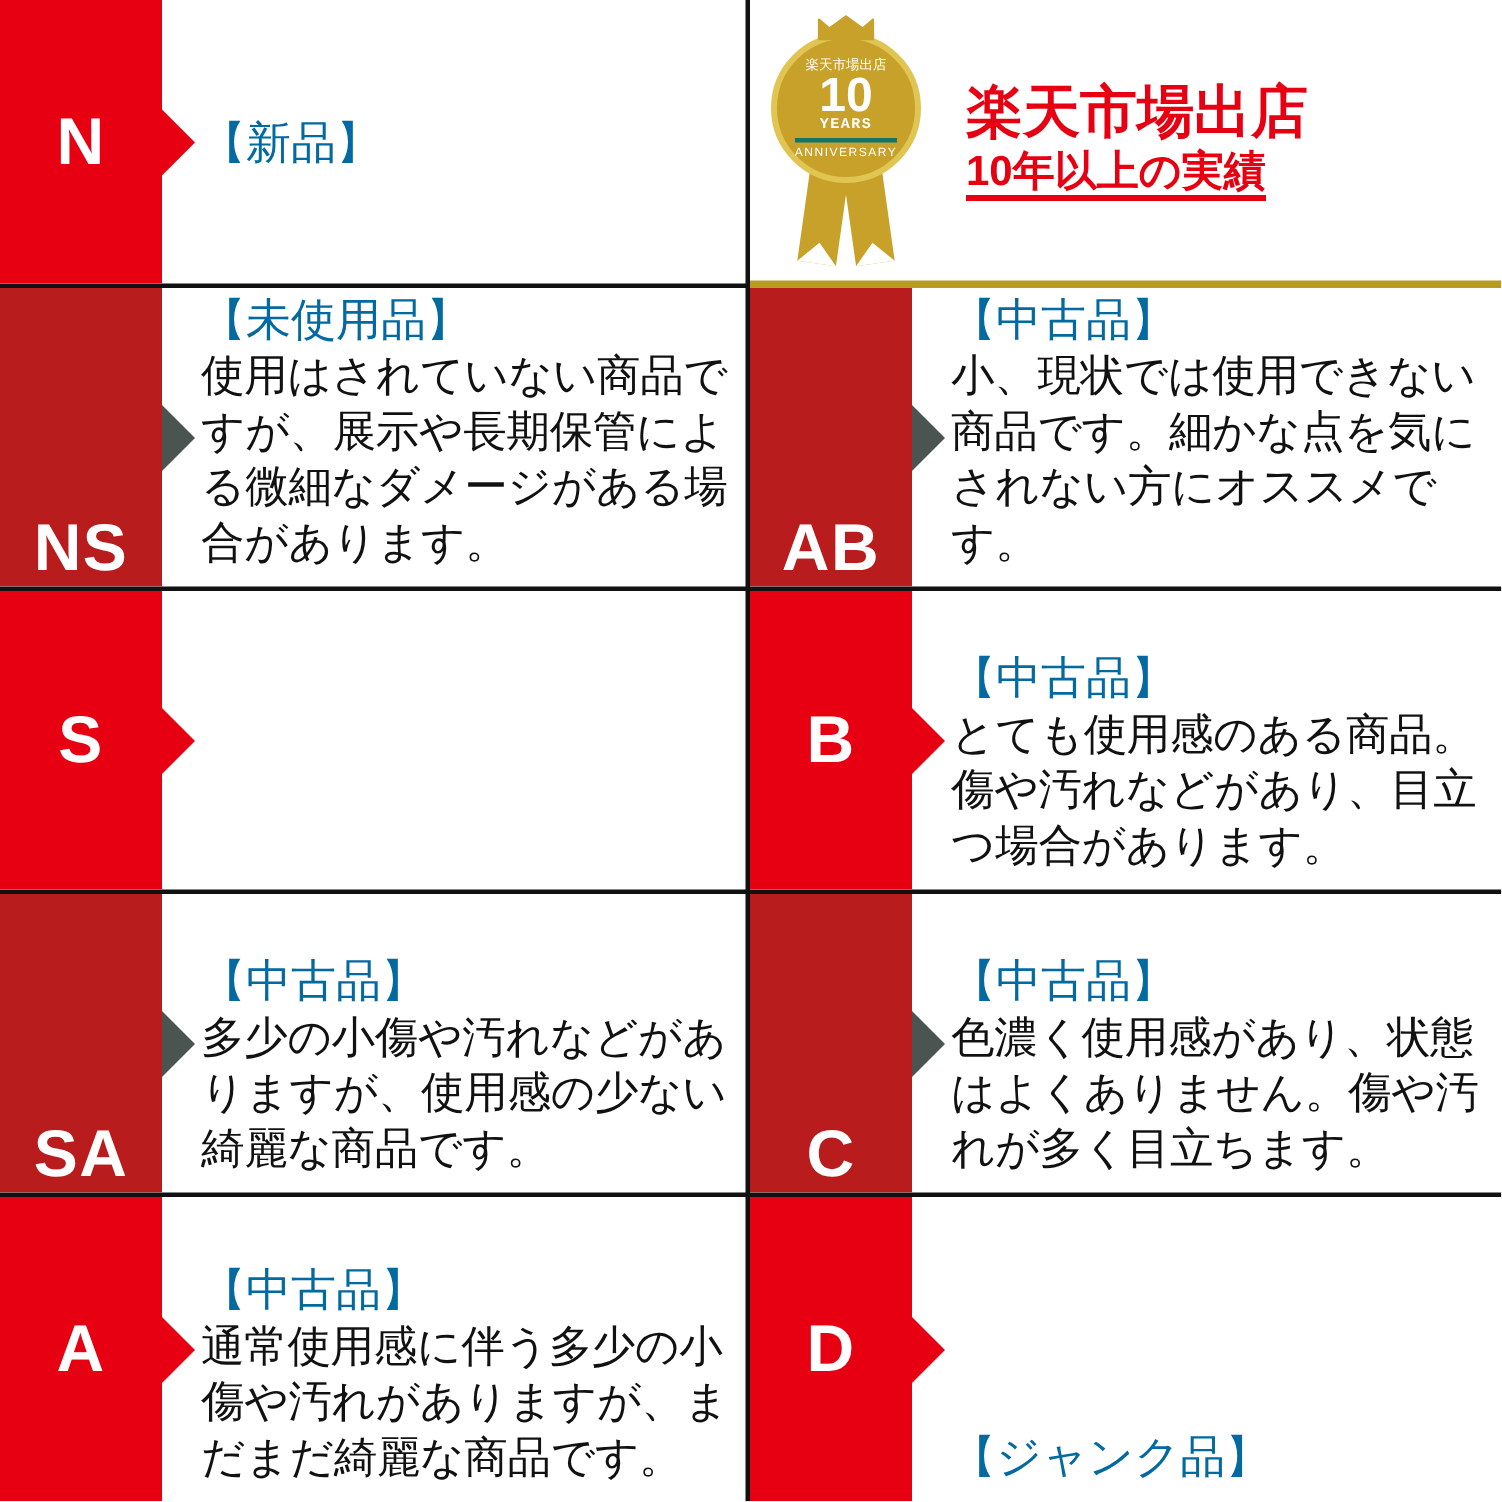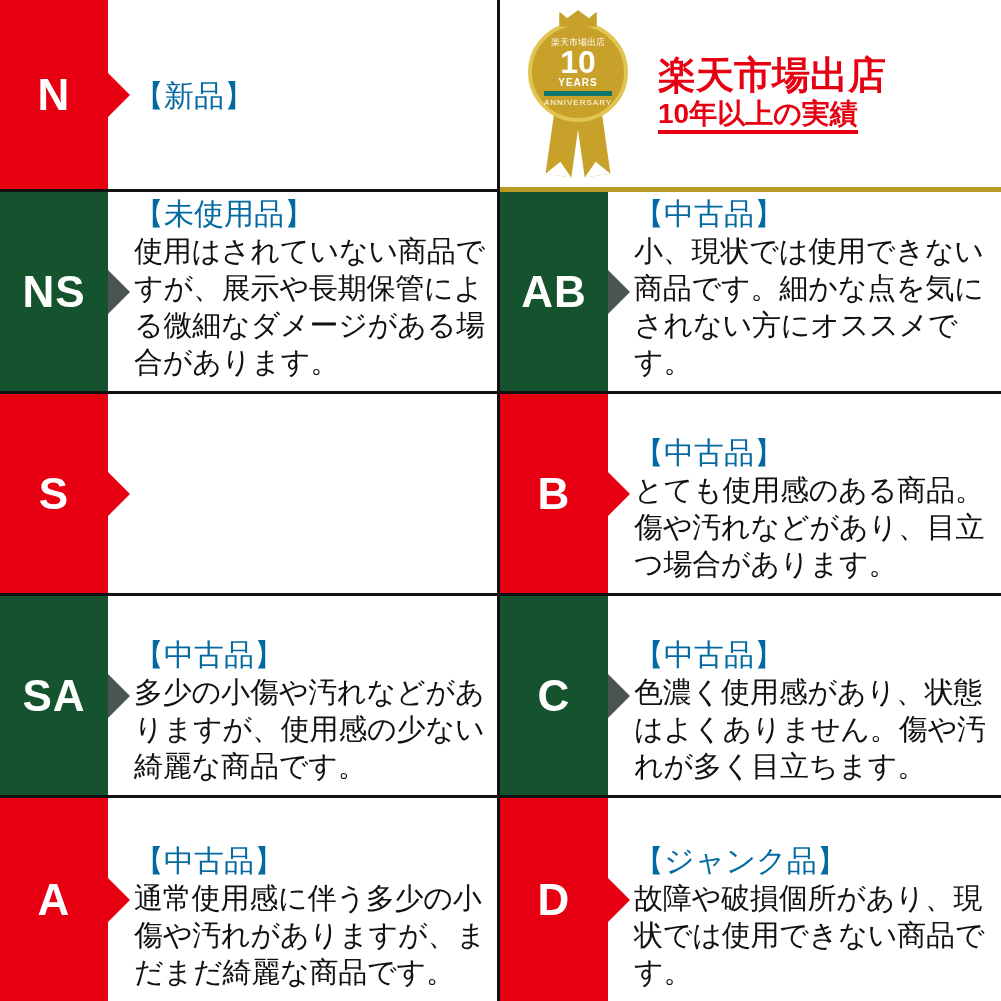--- a/index.html
+++ b/index.html
@@ -52,21 +52,21 @@
     flex: 0 0 108px;
     display: flex;
     align-items: center;
     justify-content: center;
     color: #ffffff;
     font-weight: bold;
     font-size: 44px;
     letter-spacing: 1px;
   }
   .badge.red { background: #e60012; }
-  .badge.gray { background: #14532d; }
+  .badge.gray { background: #b91c1c; align-items: flex-end; }
   
   .badge .arrow {
     position: absolute;
     right: -22px;
     top: 50%;
     transform: translateY(-50%);
     width: 0;
     height: 0;
     border-top: 22px solid transparent;
     border-bottom: 22px solid transparent;
@@ -102,21 +102,20 @@
   
   .promo {
     position: relative;
     display: flex;
     flex-direction: row;
     align-items: center;
     border-bottom: 5px solid #b89b22;
     border-right: none;
     box-sizing: border-box;
     background: #ffffff;
-    padding-left: 14px;
     overflow: hidden;
   }
   .medal {
     position: relative;
     width: 128px;
     flex: 0 0 128px;
     height: 176px;
   }
   .medal .ribbon-l, .medal .ribbon-r {
     position: absolute;
@@ -159,26 +158,27 @@
   }
   .medal .disc .num {
     font-size: 32px;
     font-weight: bold;
     line-height: 0.95;
   }
   .medal .disc .years {
     font-size: 10px;
     font-weight: bold;
     letter-spacing: 1px;
+    font-family: Liberation Mono, monospace;
   }
   .medal .disc .anniv {
     font-size: 8px;
     letter-spacing: 1px;
     margin-top: 3px;
-    border-top: 5px solid #0f766e;
+    border-top: 3px solid #0f766e;
     padding-top: 2px;
   }
   .medal .crown {
     position: absolute;
     left: 44px;
     top: 4px;
     width: 40px;
     height: 18px;
     z-index: 3;
   }
@@ -308,18 +308,17 @@
       </div>
     </div>
 
     <div class="cell col2 lastrow">
       <div class="badge red">
         <span>D</span>
         <span class="arrow"></span>
       </div>
       <div class="body">
         <div class="title">【ジャンク品】</div>
-        <div class="desc">故障や破損個所があり、現状では使用できない商品です。</div>
       </div>
     </div>
 
   </div>
 </div>
 
 </body></html>

